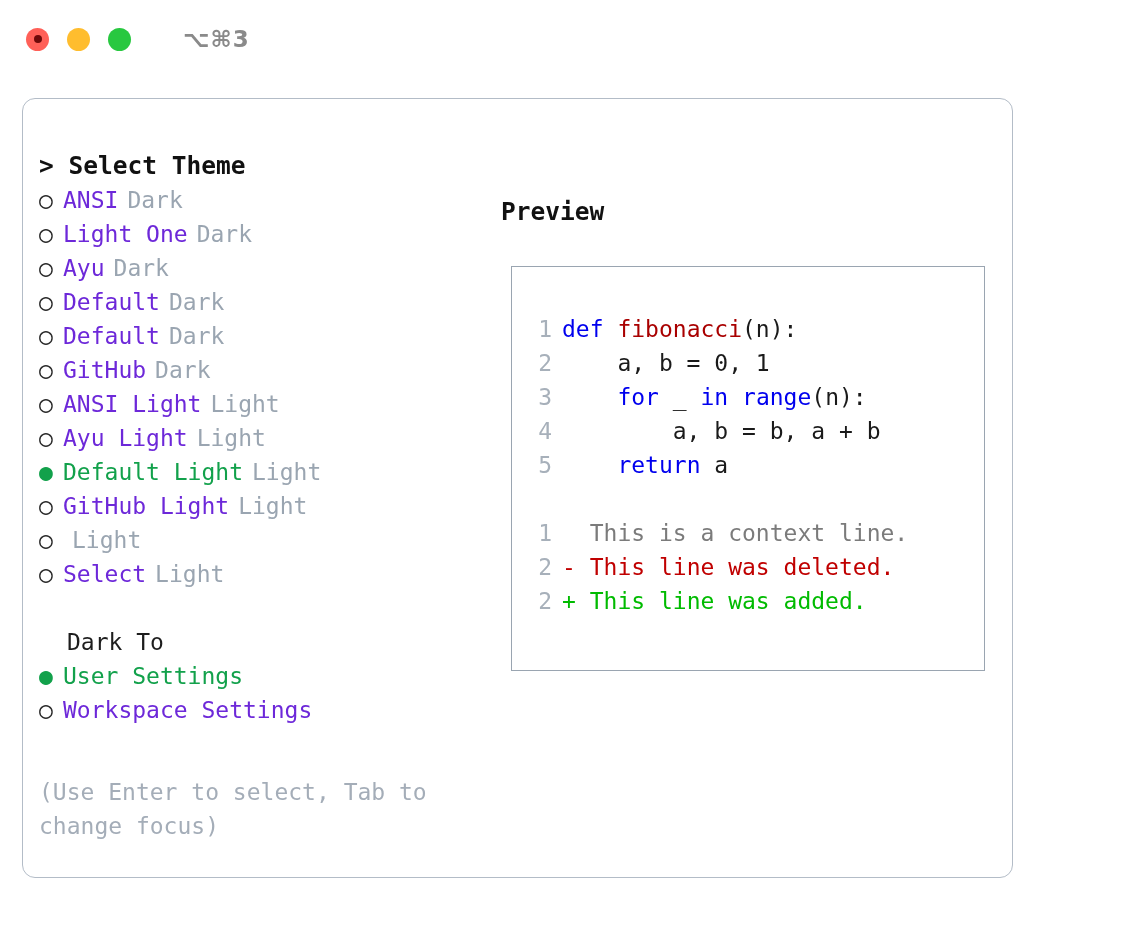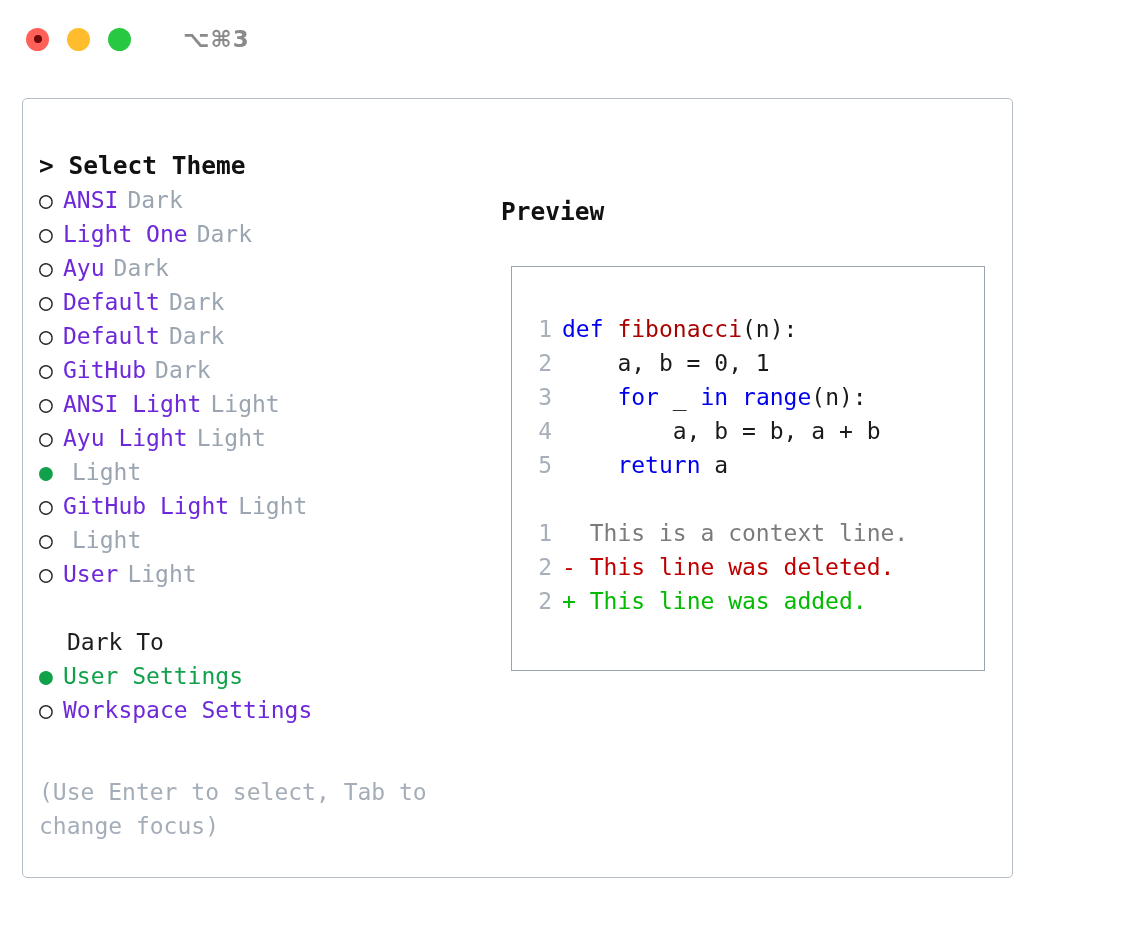--- a/index.html
+++ b/index.html
@@ -70,21 +70,21 @@
   }
 
   
   .panel {
     position: absolute;
     left: 22px;
     top: 98px;
     width: 991px;
     height: 780px;
     border: 1.6px solid #b3bcc7;
-    border-radius: 5px;
+    border-radius: 13px;
     box-sizing: border-box;
     background: #ffffff;
   }
 
   .columns {
     position: absolute;
     left: 0;
     top: 0;
     width: 100%;
     height: 100%;
@@ -238,24 +238,24 @@
         <div class="list-header">&gt; Select Theme</div>
         <div id="theme-list">
             <div class="opt-row"><span class="marker marker-off">○</span><span class="opt-label">ANSI</span><span class="opt-tag">Dark</span></div>
             <div class="opt-row"><span class="marker marker-off">○</span><span class="opt-label">Light One</span><span class="opt-tag">Dark</span></div>
             <div class="opt-row"><span class="marker marker-off">○</span><span class="opt-label">Ayu</span><span class="opt-tag">Dark</span></div>
             <div class="opt-row"><span class="marker marker-off">○</span><span class="opt-label">Default</span><span class="opt-tag">Dark</span></div>
             <div class="opt-row"><span class="marker marker-off">○</span><span class="opt-label">Default</span><span class="opt-tag">Dark</span></div>
             <div class="opt-row"><span class="marker marker-off">○</span><span class="opt-label">GitHub</span><span class="opt-tag">Dark</span></div>
             <div class="opt-row"><span class="marker marker-off">○</span><span class="opt-label">ANSI Light</span><span class="opt-tag">Light</span></div>
             <div class="opt-row"><span class="marker marker-off">○</span><span class="opt-label">Ayu Light</span><span class="opt-tag">Light</span></div>
-            <div class="opt-row"><span class="marker marker-on">●</span><span class="opt-tag">Light</span></div>
+            <div class="opt-row"><span class="marker marker-on">●</span><span class="opt-label sel">Default Light</span><span class="opt-tag">Light</span></div>
             <div class="opt-row"><span class="marker marker-off">○</span><span class="opt-label">GitHub Light</span><span class="opt-tag">Light</span></div>
             <div class="opt-row"><span class="marker marker-off">○</span><span class="opt-tag">Light</span></div>
-            <div class="opt-row"><span class="marker marker-off">○</span><span class="opt-label">User</span><span class="opt-tag">Light</span></div>
+            <div class="opt-row"><span class="marker marker-off">○</span><span class="opt-label">Select</span><span class="opt-tag">Light</span></div>
           </div>
 
         <div class="section-gap"></div>
 
         <div class="subhead">Dark To</div>
         <div id="apply-list">
             <div class="opt-row"><span class="marker marker-on">●</span><span class="opt-label sel">User Settings</span></div>
             <div class="opt-row"><span class="marker marker-off">○</span><span class="opt-label">Workspace Settings</span></div>
           </div>
 

